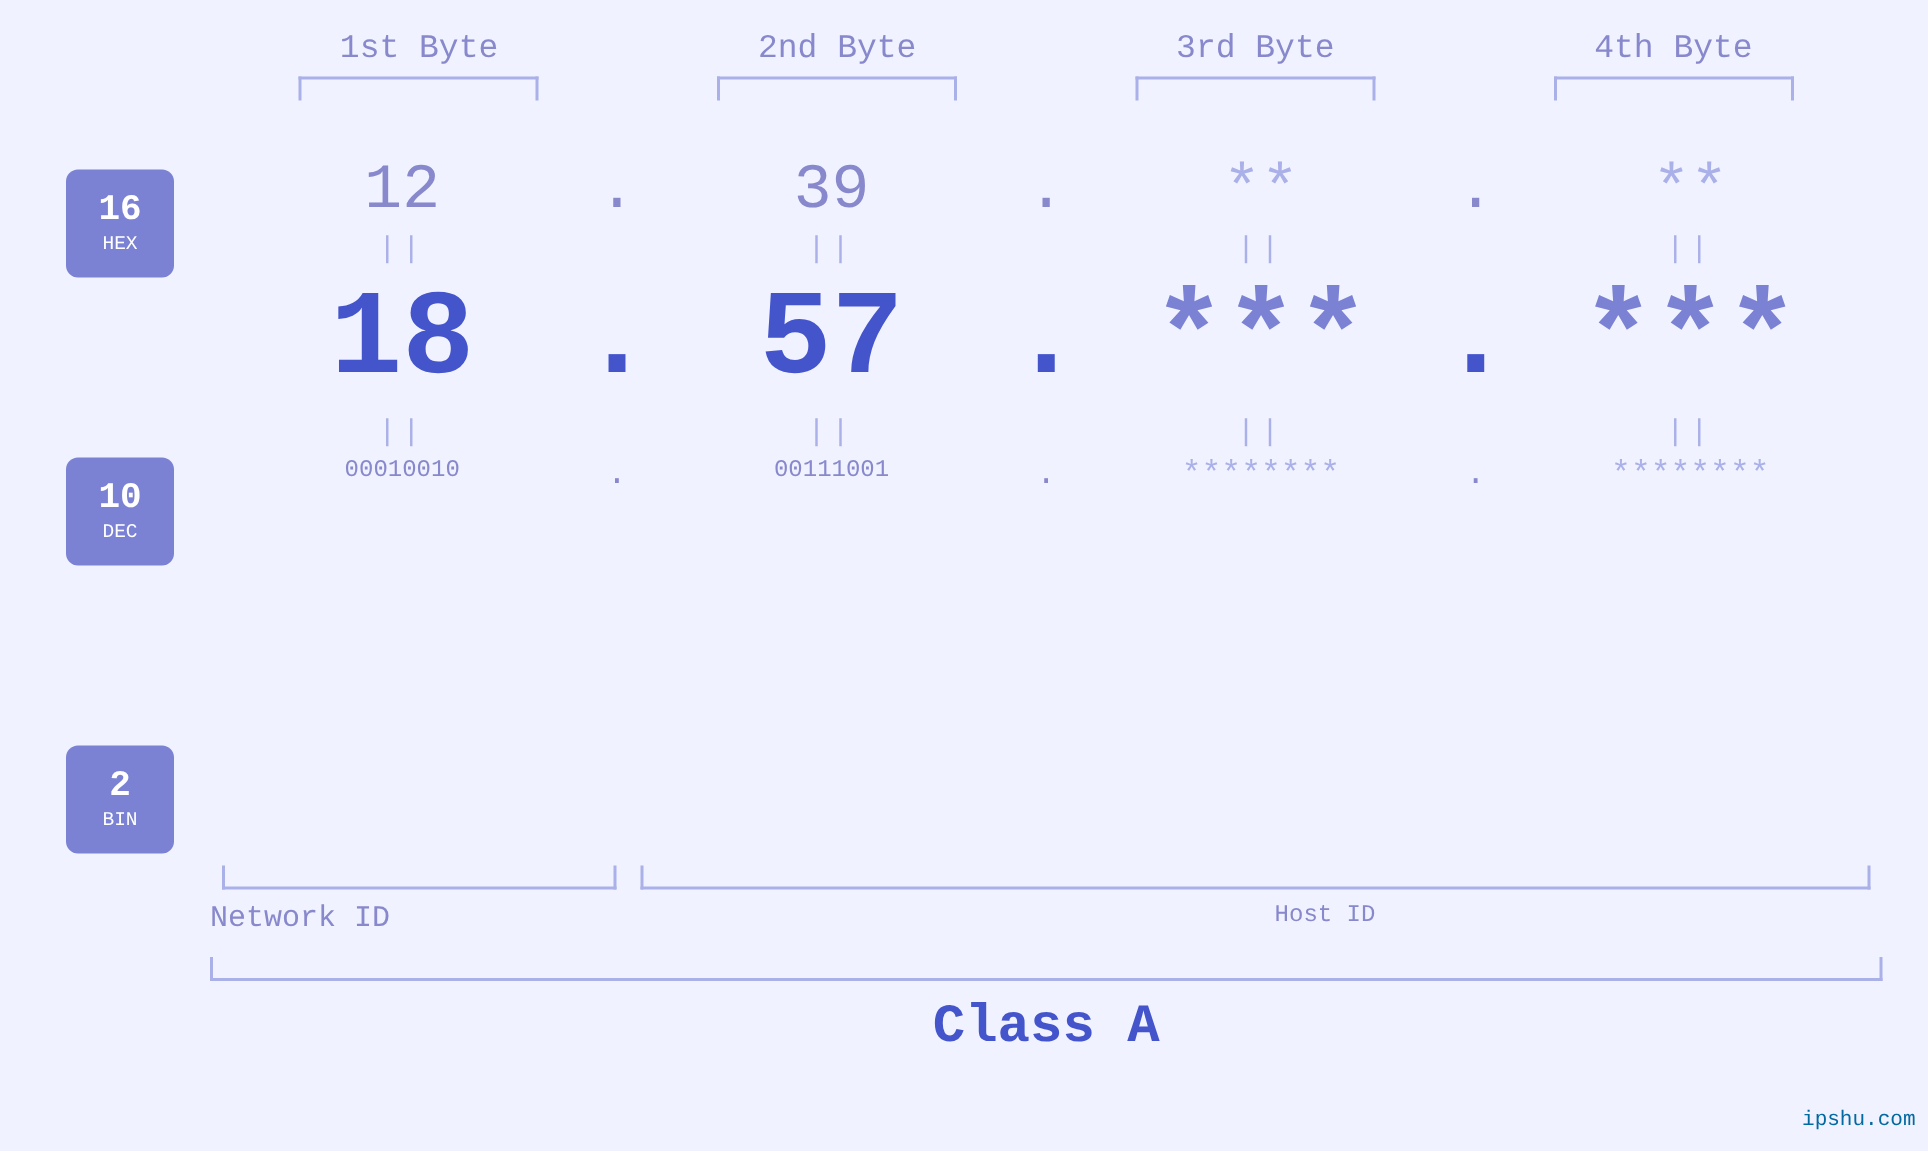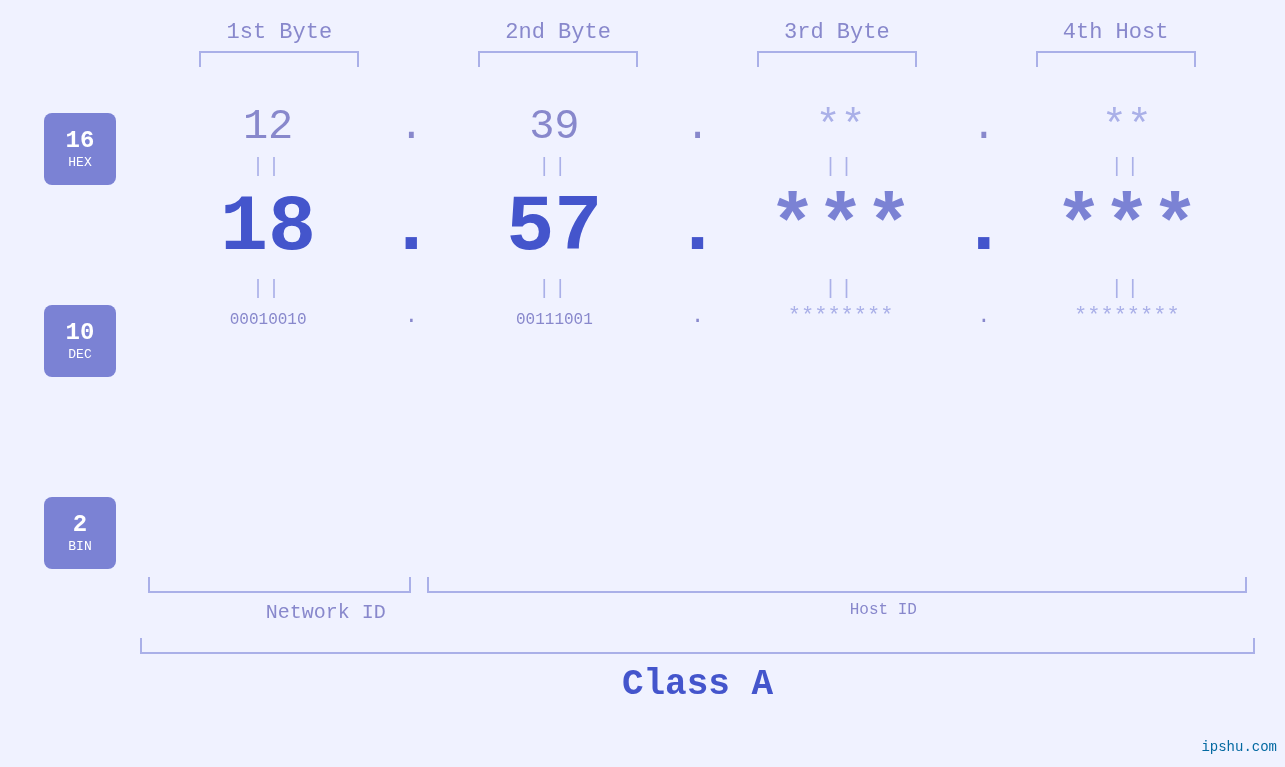--- a/index.html
+++ b/index.html
@@ -107,21 +107,21 @@
     
     .data-cols {
       flex: 1;
       display: flex;
       flex-direction: column;
     }
 
     
     .data-row {
       display: flex;
-      align-items: flex-end;
+      align-items: flex-start;
       width: 100%;
     }
 
     .data-cell {
       flex: 1;
       text-align: center;
       display: flex;
       align-items: center;
       justify-content: center;
     }
@@ -228,21 +228,20 @@
     .id-labels-row {
       display: flex;
       width: 100%;
       padding-left: 140px;
       padding-right: 30px;
       margin-top: 8px;
     }
 
     .network-id-label {
       flex: 1;
-      text-align: center;
       color: #8888cc;
       font-size: 20px;
     }
 
     .host-id-label {
       flex: 2;
       text-align: center;
       color: #8888cc;
       font-size: 16px;
     }
@@ -290,21 +289,21 @@
   </style>
 </head>
 <body>
 
 <div class="container">
 
   <div class="byte-labels-row">
     <div class="byte-label">1st Byte</div>
     <div class="byte-label">2nd Byte</div>
     <div class="byte-label">3rd Byte</div>
-    <div class="byte-label">4th Host</div>
+    <div class="byte-label">4th Byte</div>
   </div>
 
   <div class="bracket-row">
     <div class="bracket-cell">
       <div class="bracket"></div>
     </div>
     <div class="bracket-cell">
       <div class="bracket"></div>
     </div>
     <div class="bracket-cell">

